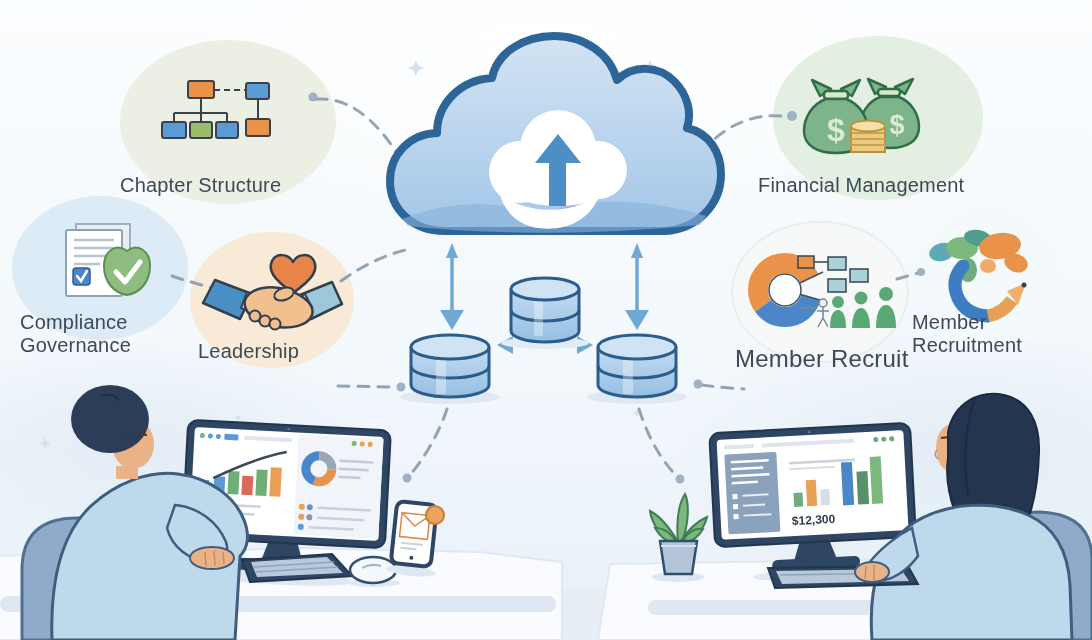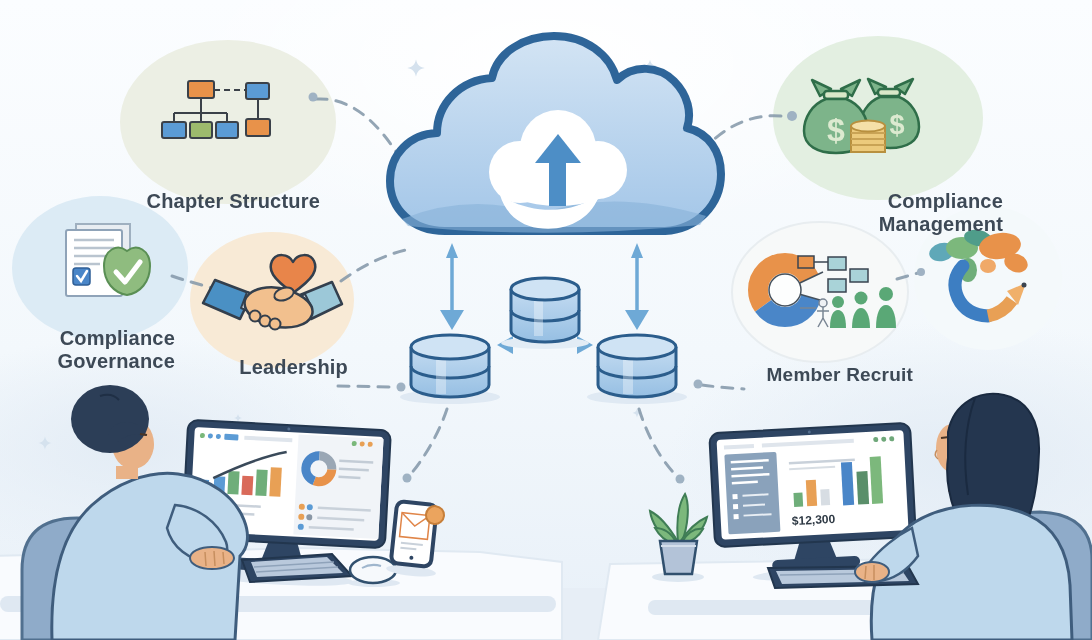--- a/index.html
+++ b/index.html
@@ -7,25 +7,25 @@
     position:relative;width:1092px;height:640px;overflow:hidden;
     background:
       radial-gradient(ellipse 340px 160px at 12% 70%, #e3ecf5 0%, rgba(227,236,245,0) 70%),
       radial-gradient(ellipse 420px 200px at 88% 72%, #e3ecf5 0%, rgba(227,236,245,0) 70%),
       radial-gradient(ellipse 500px 240px at 50% 10%, #ffffff 0%, rgba(255,255,255,0) 75%),
       linear-gradient(180deg,#fbfdff 0%,#f3f8fc 55%,#e8f0f8 100%);
     font-family:"Liberation Sans",sans-serif;
   }
   #art{position:absolute;left:0;top:0;}
   .label{
-    position:absolute;text-align:right;color:#3d4956;
-    font-weight:700;font-size:20px;letter-spacing:.2px;margin-top:16px;
+    position:absolute;text-align:left;color:#3d4956;
+    font-weight:400;font-size:20px;letter-spacing:.2px;
   }
   .label span{display:block;line-height:23px;}
-  .lab-member-recruit{font-size:19px;}
+  .lab-member-recruit{font-size:24px;}
 </style>
 </head>
 <body>
 
 <div id="stage">
 
 <svg id="art" width="1092" height="640" viewBox="0 0 1092 640">
   <defs>
     <linearGradient id="cloudG" x1="0" y1="0" x2="0" y2="1">
       <stop offset="0" stop-color="#d3e4f4"></stop>
@@ -418,26 +418,30 @@
     <path d="M 912,528 C 896,536 879,550 869,563 C 862,572 866,581 877,581 C 892,581 908,570 918,556 Z" fill="#bed8ec" stroke="#3f5d7d" stroke-width="2.5"></path>
     <ellipse cx="872" cy="572" rx="17" ry="10" fill="#e9b287" stroke="#3f5d7d" stroke-width="2"></ellipse>
     <path d="M 866,566 L 865,579 M 874,565 L 874,580" stroke="#c78f5f" stroke-width="1.5" fill="none"></path>
   </g>
 </svg>
 
   <div class="label" style="left:120px;top:174px;width:200px;">
     <span>Chapter Structure</span>
   </div>
   <div class="label" style="left:758px;top:174px;width:245px;">
-    <span>Compliance Management</span>
+    <span>Financial Management</span>
   </div>
   <div class="label" style="left:20px;top:311px;width:155px;">
     <span>Compliance</span>
     <span>Governance</span>
   </div>
   <div class="label" style="left:198px;top:340px;width:150px;">
     <span>Leadership</span>
   </div>
   <div class="label lab-member-recruit" style="left:735px;top:347px;width:178px;">
     <span>Member Recruit</span>
   </div>
+  <div class="label" style="left:912px;top:311px;width:155px;">
+    <span>Member</span>
+    <span>Recruitment</span>
+  </div>
 
 </div>
 
 </body></html>

